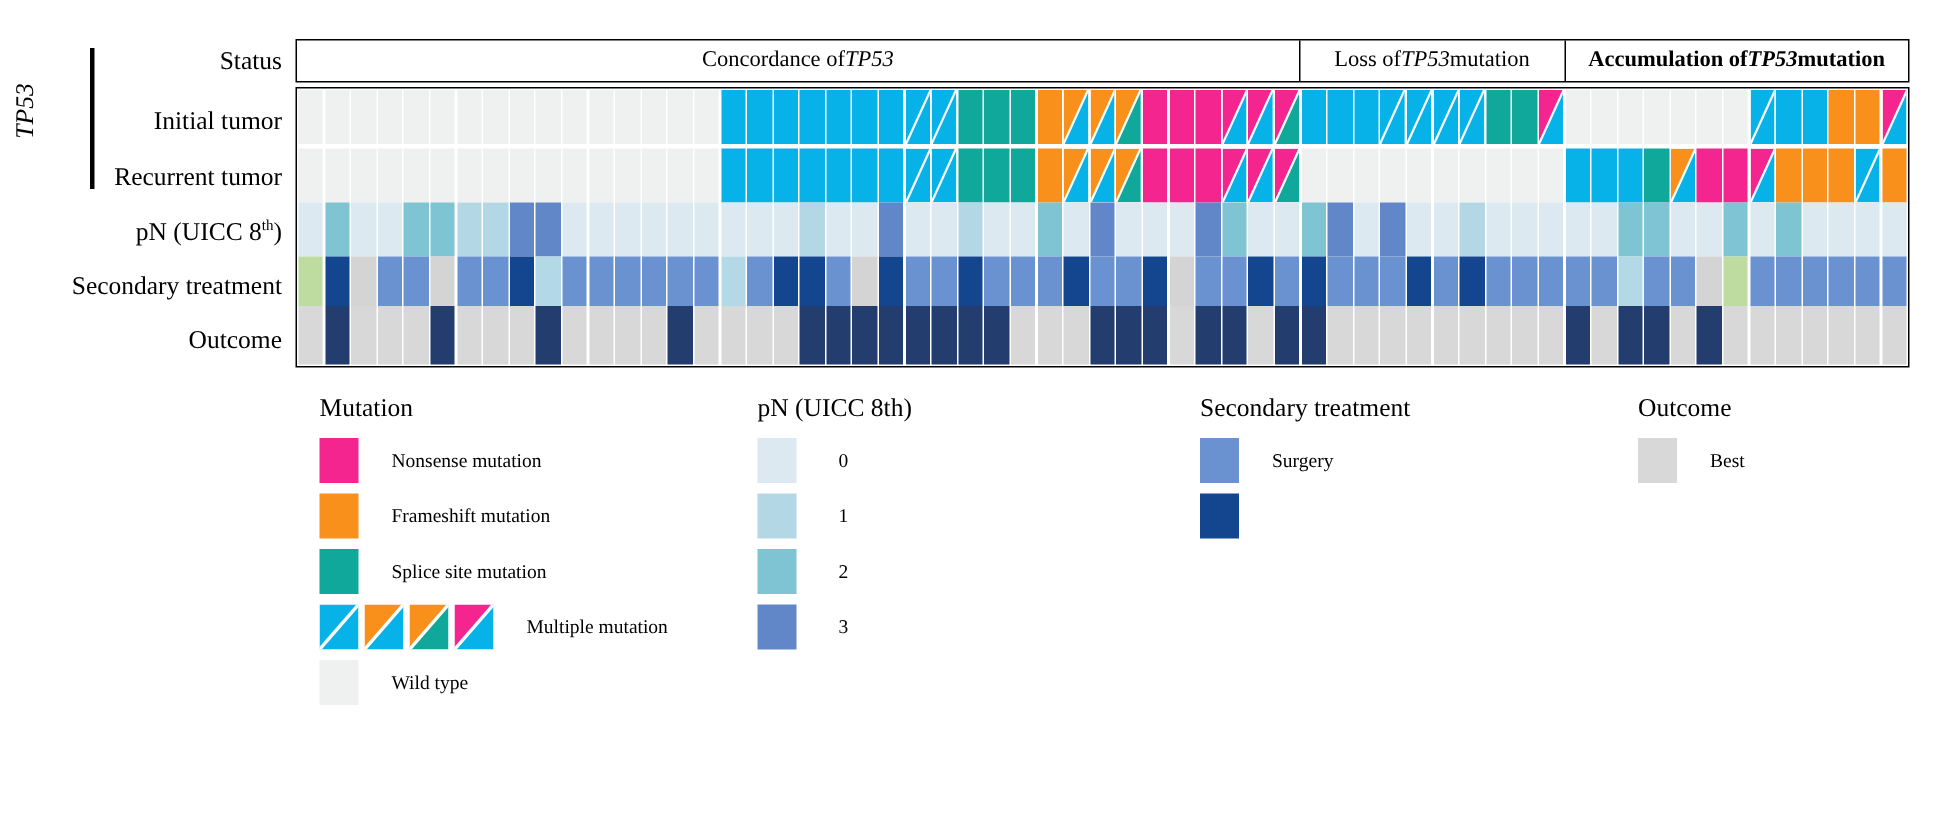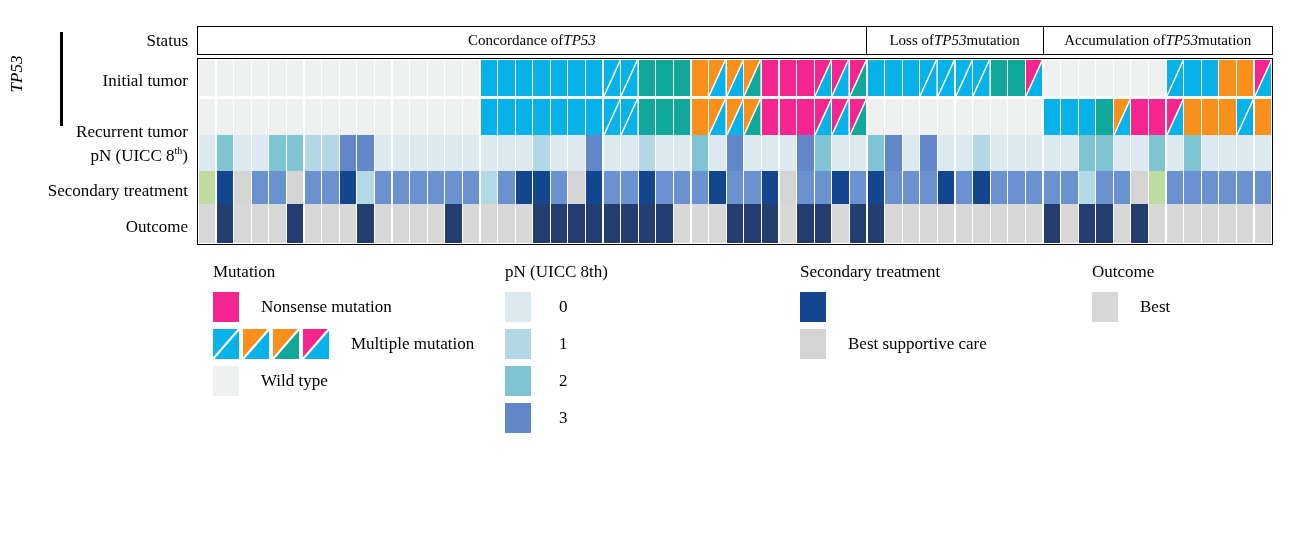--- a/index.html
+++ b/index.html
@@ -41,21 +41,21 @@
   .cell{flex:1 1 0;margin-right:1.2px;position:relative;overflow:hidden;background:#eff0f0;}
   .cell:last-child{margin-right:0;}
   .cell svg{display:block;width:100%;height:100%;}
 
   
   .legend{position:absolute;left:0;top:262px;width:1298px;height:282px;}
   .lg{position:absolute;}
   .lg .title{font-size:17px;white-space:nowrap;margin-bottom:6px;}
   .lgrow{display:flex;align-items:center;height:37px;}
   .sw{width:26px;height:30px;flex:0 0 auto;}
-  .lgtext{font-size:17px;white-space:nowrap;}
+  .lgtext{font-size:13px;white-space:nowrap;}
 
   .lg1{left:213px;top:0;}
   .lg1 .lgtext{margin-left:22px;}
   .lg2{left:505px;top:0;}
   .lg2 .lgtext{margin-left:28px;}
   .lg3{left:800px;top:0;}
   .lg3 .lgtext{margin-left:22px;}
   .lg4{left:1092px;top:0;}
   .lg4 .lgtext{margin-left:22px;}
 
@@ -69,31 +69,31 @@
 <div class="root">
 
   <div class="tp53-wrap">
     <div class="tp53-txt">TP53</div>
     <div class="tp53-bar"></div>
   </div>
 
   <div class="row-labels">
     <div class="rlab" style="top:6px;">Status</div>
     <div class="rlab" style="top:46px;">Initial tumor</div>
-    <div class="rlab" style="top:97px;">Recurrent tumor</div>
+    <div class="rlab" style="top:83px;">Recurrent tumor</div>
     <div class="rlab" style="top:120px;">pN (UICC 8<sup>th</sup>)</div>
     <div class="rlab" style="top:156px;">Secondary treatment</div>
     <div class="rlab" style="top:192px;">Outcome</div>
   </div>
 
   <div class="matrix">
     <div class="statusrow" id="statusrow">
         <div class="seg" style="flex: 38 1 0px;">Concordance of <i>TP53</i></div>
         <div class="seg" style="flex: 10 1 0px;">Loss of <i>TP53</i> mutation</div>
-        <div class="seg" style="flex: 13 1 0px;">Accumulation of <i>TP53</i> mutation</div>
+        <div class="seg" style="flex: 13 1 0px; font-weight: bold;">Accumulation of <i>TP53</i> mutation</div>
       </div>
     <div class="gridbox">
       <div class="trow mut" id="row-initial">
           <div class="cell" style="background: rgb(239, 240, 240);"></div>
           <div class="cell" style="background: rgb(239, 240, 240);"></div>
           <div class="cell" style="background: rgb(239, 240, 240);"></div>
           <div class="cell" style="background: rgb(239, 240, 240);"></div>
           <div class="cell" style="background: rgb(239, 240, 240);"></div>
           <div class="cell" style="background: rgb(239, 240, 240);"></div>
           <div class="cell" style="background: rgb(239, 240, 240);"></div>
@@ -564,20 +564,28 @@
     </div>
   </div>
 
   <div class="legend">
     <div class="lg lg1" id="legend-mutation">
         <div class="title">Mutation</div>
         <div class="lgrow">
           <div class="sw" style="background: rgb(244, 37, 143);"></div>
           <div class="lgtext">Nonsense mutation</div>
         </div>
+        <div class="lgrow">
+          <div class="sw" style="background: rgb(249, 144, 27);"></div>
+          <div class="lgtext">Frameshift mutation</div>
+        </div>
+        <div class="lgrow">
+          <div class="sw" style="background: rgb(15, 168, 154);"></div>
+          <div class="lgtext">Splice site mutation</div>
+        </div>
         <div class="lgrow multi">
           <div class="sw">
             <svg viewBox="0 0 10 20" preserveAspectRatio="none" style="display:block;width:100%;height:100%">
               <polygon points="0,0 10,0 0,20" fill="#07b2e8"></polygon>
               <polygon points="10,0 10,20 0,20" fill="#07b2e8"></polygon>
               <line x1="10" y1="0" x2="0" y2="20" stroke="#ffffff" stroke-width="1"></line>
             </svg>
           </div>
           <div class="sw">
             <svg viewBox="0 0 10 20" preserveAspectRatio="none" style="display:block;width:100%;height:100%">
@@ -622,25 +630,25 @@
           <div class="lgtext">2</div>
         </div>
         <div class="lgrow">
           <div class="sw" style="background: rgb(98, 135, 200);"></div>
           <div class="lgtext">3</div>
         </div>
       </div>
     <div class="lg lg3" id="legend-secondary">
         <div class="title">Secondary treatment</div>
         <div class="lgrow">
+          <div class="sw" style="background: rgb(106, 146, 208);"></div>
+          <div class="lgtext">Surgery</div>
+        </div>
+        <div class="lgrow">
           <div class="sw" style="background: rgb(20, 70, 143);"></div>
-        </div>
-        <div class="lgrow">
-          <div class="sw" style="background: rgb(212, 212, 212);"></div>
-          <div class="lgtext">Best supportive care</div>
         </div>
       </div>
     <div class="lg lg4" id="legend-outcome">
         <div class="title">Outcome</div>
         <div class="lgrow">
           <div class="sw" style="background: rgb(216, 216, 216);"></div>
           <div class="lgtext">Best</div>
         </div>
       </div>
   </div>

